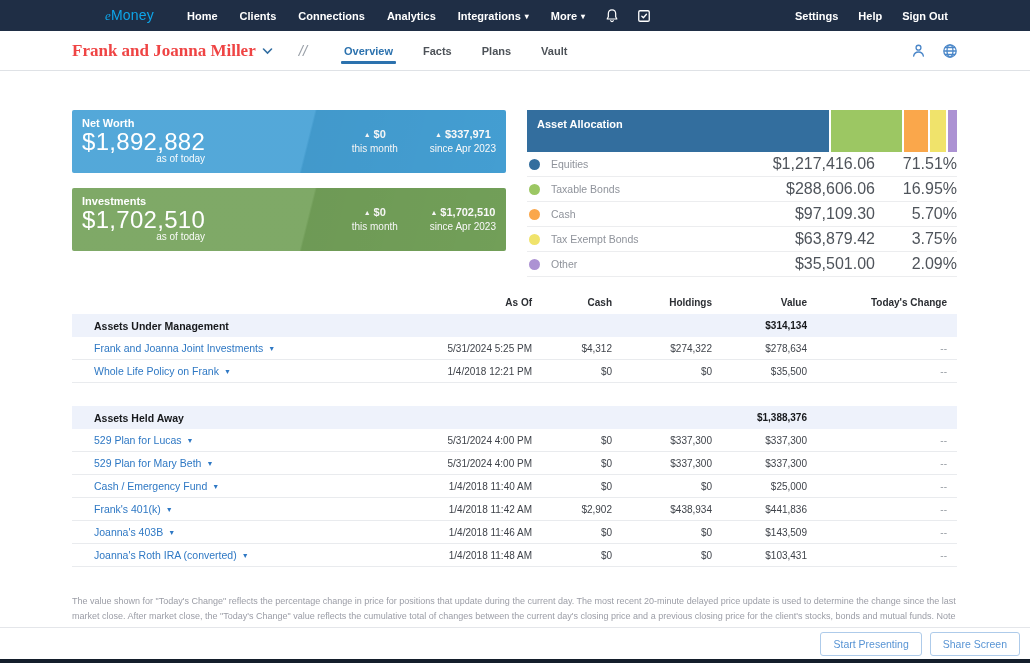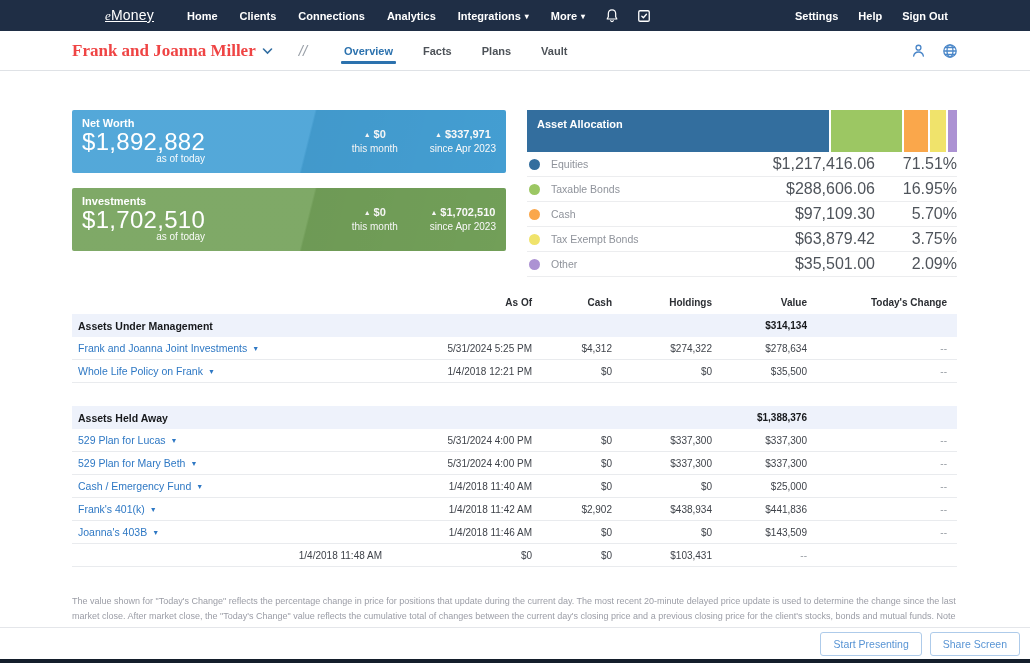--- a/index.html
+++ b/index.html
@@ -1,21 +1,21 @@
 <!DOCTYPE html>
 <html><head>
 <meta charset="utf-8">
 <style>
   * { margin:0; padding:0; box-sizing:border-box; }
   html,body { width:1030px; height:663px; overflow:hidden; }
   body { font-family:"Liberation Sans", sans-serif; background:#ffffff; display:flex; flex-direction:column; }
 
   
   .topnav { height:31px; background:#1F2E45; display:flex; align-items:center; color:#fff; flex-shrink:0; }
-  .logo { margin-left:105px; font-size:14px; color:#ffffff; letter-spacing:.2px; cursor:pointer;text-decoration:underline; }
+  .logo { margin-left:105px; font-size:14px; color:#0ea5e9; letter-spacing:.2px; cursor:pointer; }
   .logo .e { font-family:"Liberation Serif", serif; font-style:italic; font-size:13px; }
   .topnav-items { display:flex; align-items:center; margin-left:22px; }
   .topnav-item { font-size:11px; font-weight:700; padding:0 11px; cursor:pointer; white-space:nowrap; }
   .topnav-item .caret { font-size:8px; margin-left:4px; position:relative; top:-1px; }
   .topnav-iconbtn { margin:0 9px; cursor:pointer; display:flex; align-items:center; }
   .topnav-right { margin-left:auto; display:flex; align-items:center; margin-right:72px; }
   .topnav-right .topnav-item { padding:0 10px; }
 
   
   .subnav { height:40px; background:#fff; border-bottom:1px solid #DFE2E6; display:flex; align-items:center; flex-shrink:0; }
@@ -55,21 +55,21 @@
   .dot { width:11px; height:11px; border-radius:50%; margin-left:2px; }
   .legend-label { font-size:10.5px; color:#8F939B; }
   .legend-value, .legend-pct { font-size:16px; color:#4F545B; text-align:right; }
 
   
   .holdings { margin:15px 73px 0 72px; width:885px; }
   .trow, .thead { display:grid; grid-template-columns:310px 150px 80px 100px 95px 140px; align-items:center; }
   .thead { height:20px; margin-bottom:2px; }
   .thead .cell { font-size:10px; font-weight:700; color:#2B2E33; text-align:right; }
   .cell { font-size:10px; color:#3F434A; text-align:right; white-space:nowrap; }
-  .cell.name { text-align:left; padding-left:6px; }
+  .cell.name { text-align:left; padding-left:22px; }
   .trow { height:23px; border-bottom:1px solid #E9EBEE; }
   .trow.section { background:#EEF2FB; border-bottom:none; }
   .trow.section .name { font-size:10.5px; font-weight:700; color:#17191C; }
   .trow.section .total { font-size:10px; font-weight:700; color:#17191C; }
   .acct { color:#2E78C4; font-size:10.5px; cursor:pointer; display:inline-flex; align-items:center; gap:5px; }
   .acct .caret { font-size:7px; position:relative; top:0px; }
   .dash { color:#9AA0A6; }
   .t-gap { height:23px; }
 
   
@@ -330,20 +330,24 @@
             <span>Joanna's 403B</span>
             <span class="caret">▼</span>
           </span></div>
       <div class="cell">1/4/2018 11:46 AM</div>
       <div class="cell">$0</div>
       <div class="cell">$0</div>
       <div class="cell">$143,509</div>
       <div class="cell dash">--</div>
     </div>
     <div class="trow">
+      <div class="cell name"><span class="acct">
+            <span>Joanna's Roth IRA (converted)</span>
+            <span class="caret">▼</span>
+          </span></div>
       <div class="cell">1/4/2018 11:48 AM</div>
       <div class="cell">$0</div>
       <div class="cell">$0</div>
       <div class="cell">$103,431</div>
       <div class="cell dash">--</div>
     </div>
   </section>
 
   <p class="disclaimer">The value shown for "Today's Change" reflects the percentage change in price for positions that update during the current day. The most recent 20-minute delayed price update is used to determine the change since the last market close. After market close, the "Today's Change" value reflects the cumulative total of changes between the current day's closing price and a previous closing price for the client's stocks, bonds and mutual funds. Note that many mutual funds are updated within several hours after market close. Security price updates apply only where available from our data provider.</p>
 </main>

